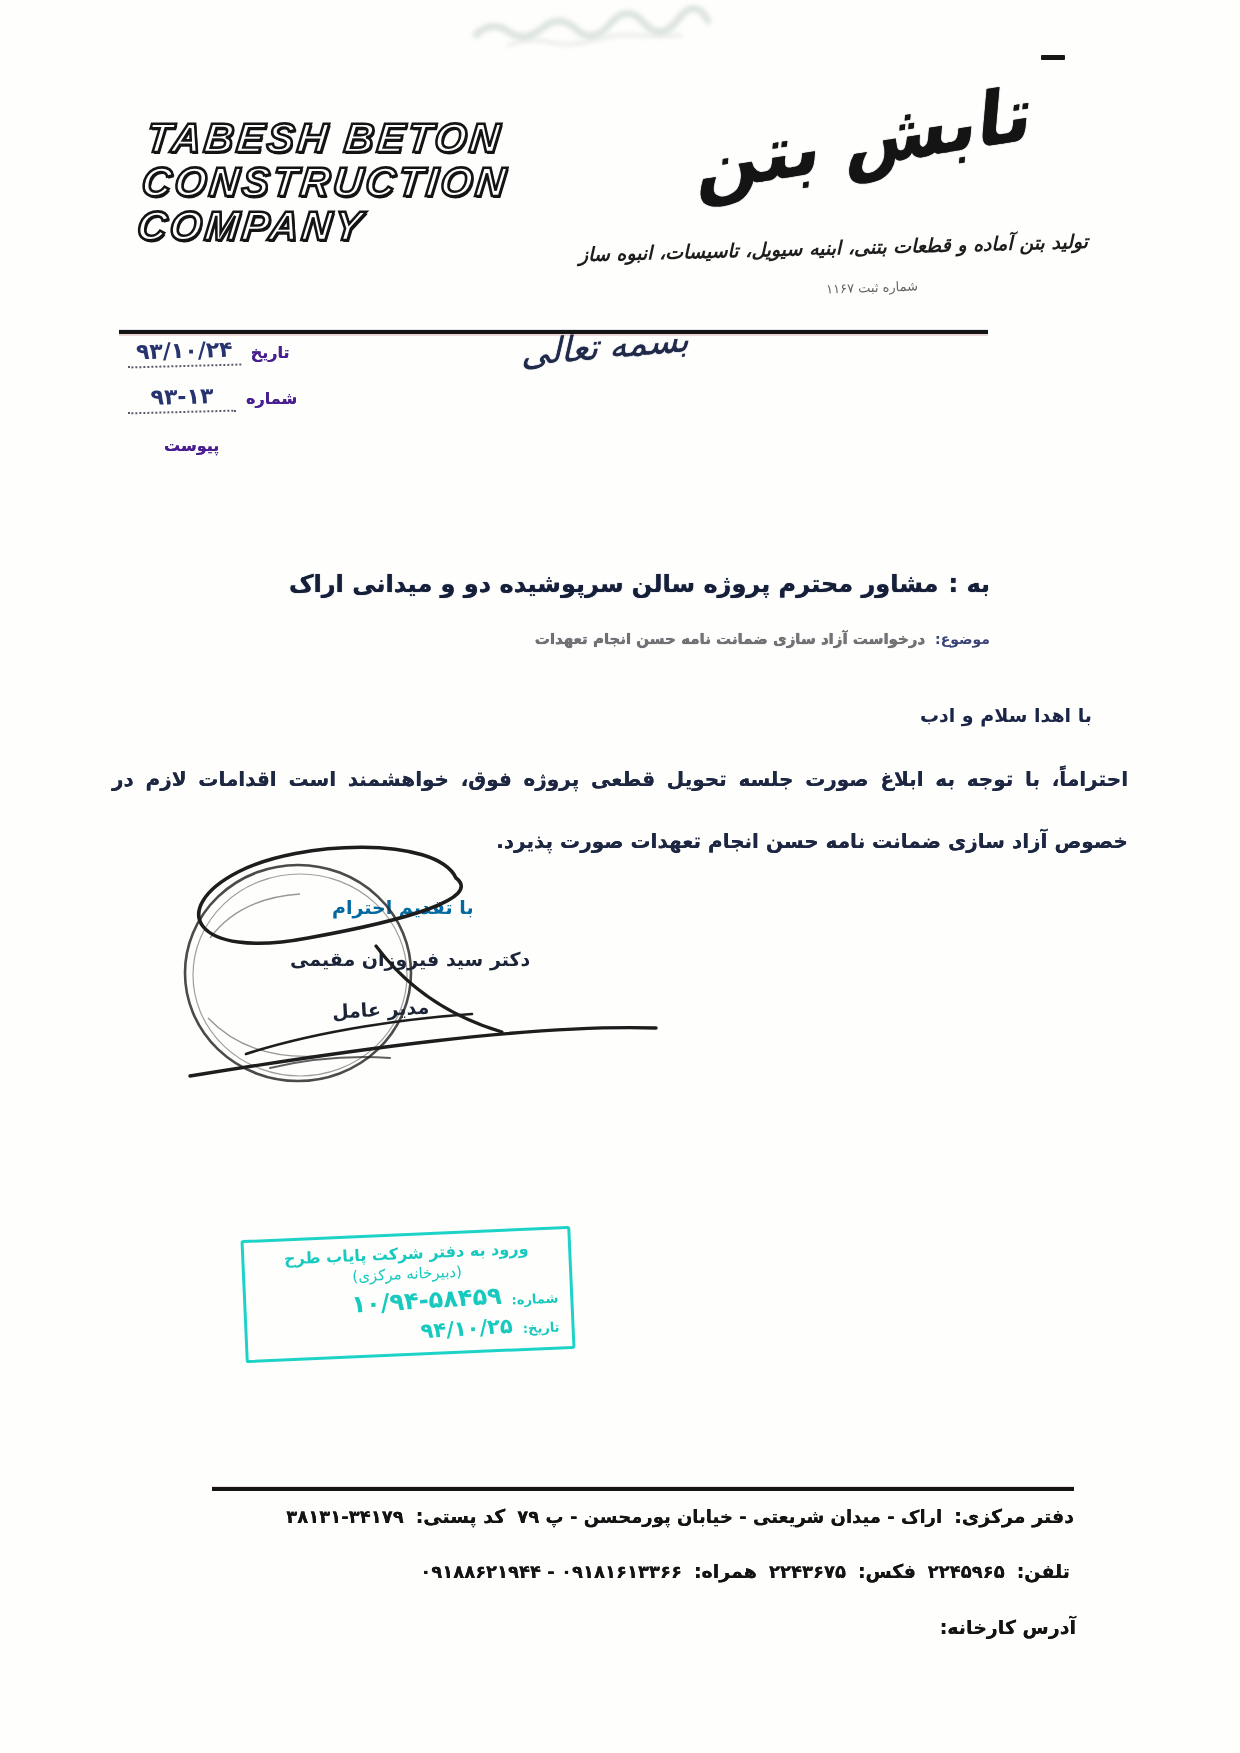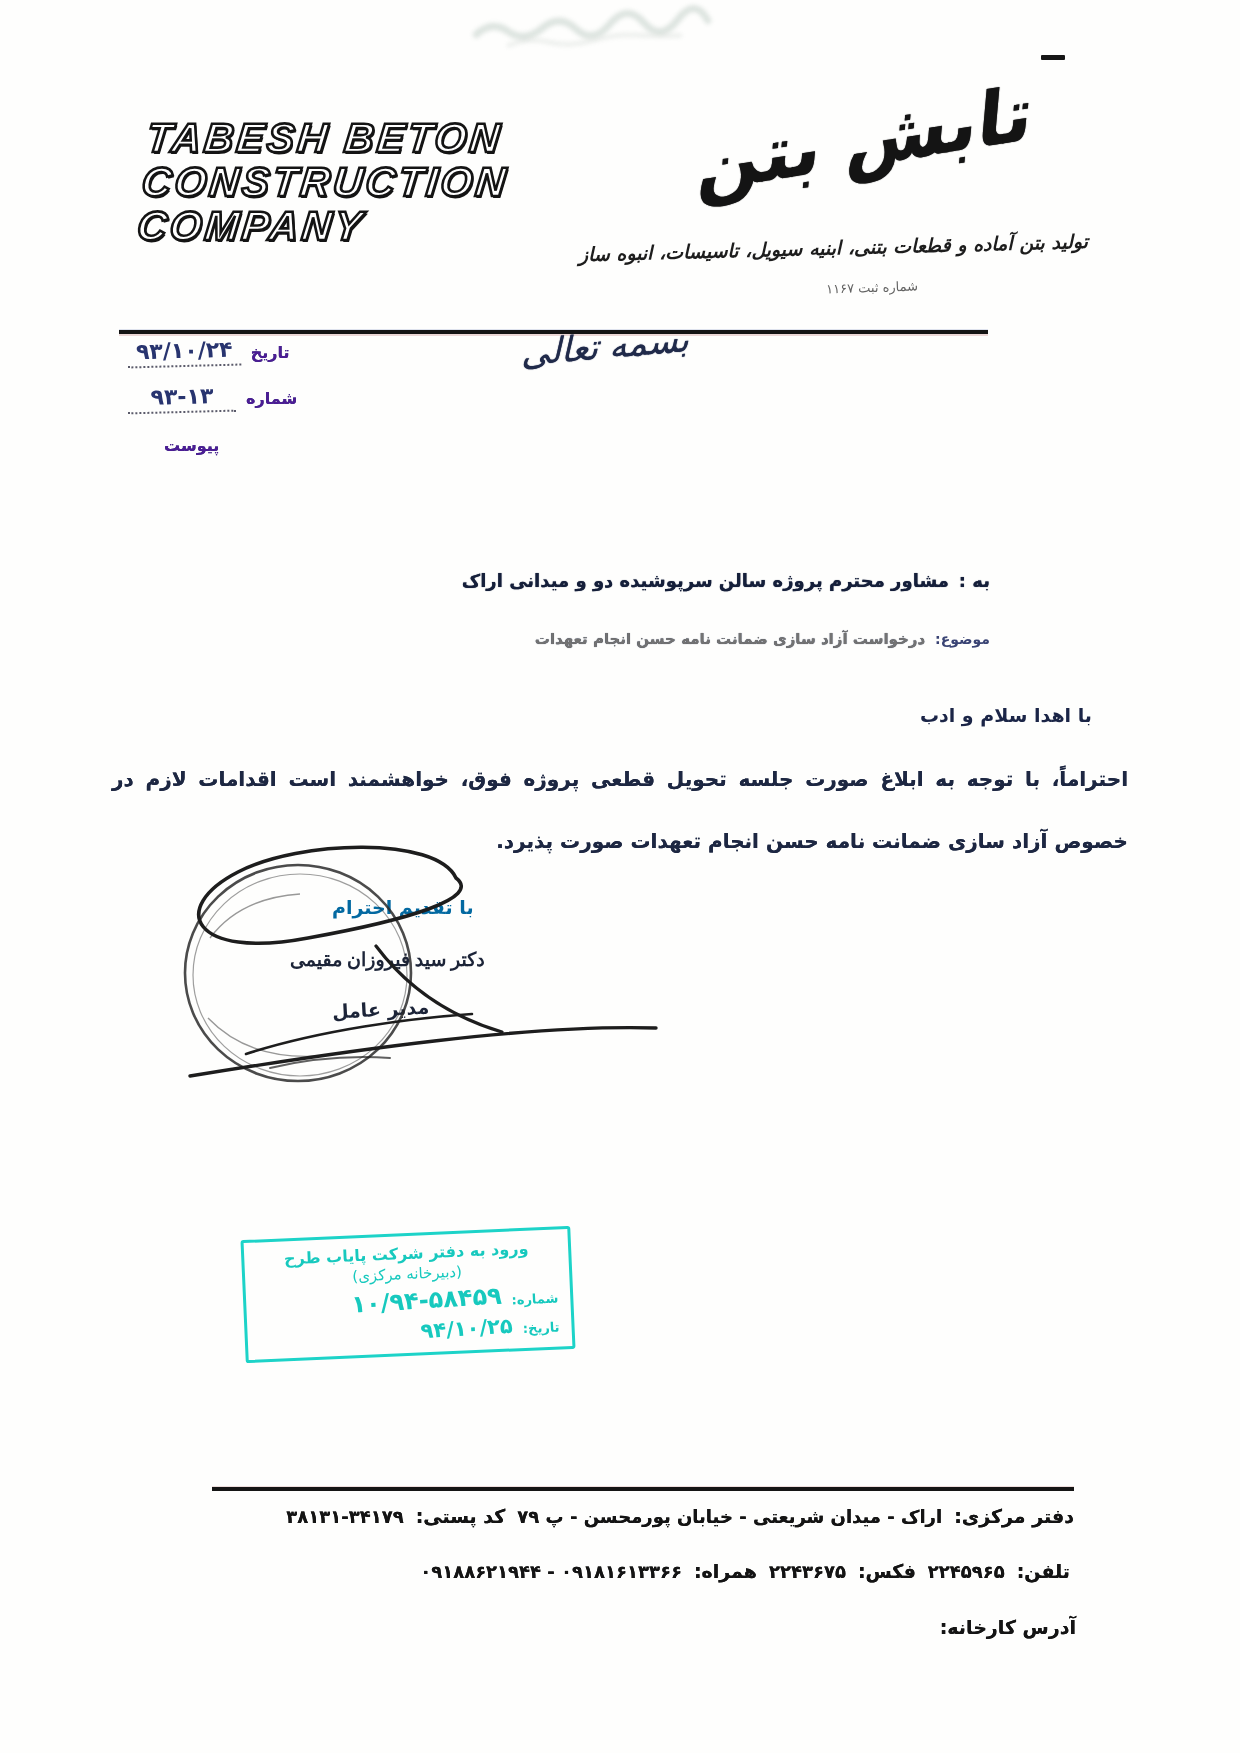--- a/index.html
+++ b/index.html
@@ -74,21 +74,21 @@
     direction:rtl;text-align:center;
     font-size:35px;color:#202a4a;
     transform:rotate(-5deg) skewX(-18deg);
     text-shadow:0 0 1px #202a4a;
     white-space:nowrap;
   }
   
   .to-line{
     position:absolute;right:250px;top:570px;
     direction:rtl;white-space:nowrap;
-    font-size:18px;font-weight:bold;color:#151f3a;
+    font-size:24px;font-weight:bold;color:#151f3a;
     text-shadow:0 0 .8px #151f3a;
   }
   .to-line .lbl{margin-left:10px;}
   .subject-line{
     position:absolute;right:250px;top:630px;
     direction:rtl;white-space:nowrap;display:flex;align-items:baseline;gap:10px;
   }
   .subject-label{font-size:14px;color:#3a4474;font-weight:bold;}
   .subject-text{font-size:15px;font-weight:bold;color:#737373;text-shadow:0 0 .7px #151f3a;}
   .salutation{
@@ -97,21 +97,21 @@
     font-size:19px;font-weight:bold;color:#1b2547;margin-left:47px;
   }
   .body-par{
     position:absolute;left:112px;top:748px;width:1016px;
     direction:rtl;text-align:justify;
     font-size:20px;font-weight:bold;line-height:62px;color:#1d2742;
     text-shadow:0 0 .5px #1d2742;
   }
   
   .sig-closing{position:absolute;left:332px;top:896px;direction:rtl;font-size:19px;font-weight:bold;color:#0369a1;white-space:nowrap;}
-  .sig-name{position:absolute;left:290px;top:948px;direction:rtl;font-size:19px;font-weight:bold;color:#1c2438;white-space:nowrap;font-family:Liberation Serif, serif;}
+  .sig-name{position:absolute;left:290px;top:948px;direction:rtl;font-size:19px;font-weight:bold;color:#1c2438;white-space:nowrap;}
   .sig-title{position:absolute;left:332px;top:998px;direction:rtl;font-size:19px;font-weight:bold;color:#1c2438;white-space:nowrap;transform:rotate(-3deg);}
   .sig-svg{position:absolute;left:150px;top:818px;width:540px;height:300px;}
   
   .receipt-stamp{
     position:absolute;left:243px;top:1233px;width:300px;
     border:3px solid #1dd3c8;border-radius:3px;
     transform:rotate(-2.5deg);
     direction:rtl;padding:8px 12px 10px 12px;
     color:#17c9be;
   }

